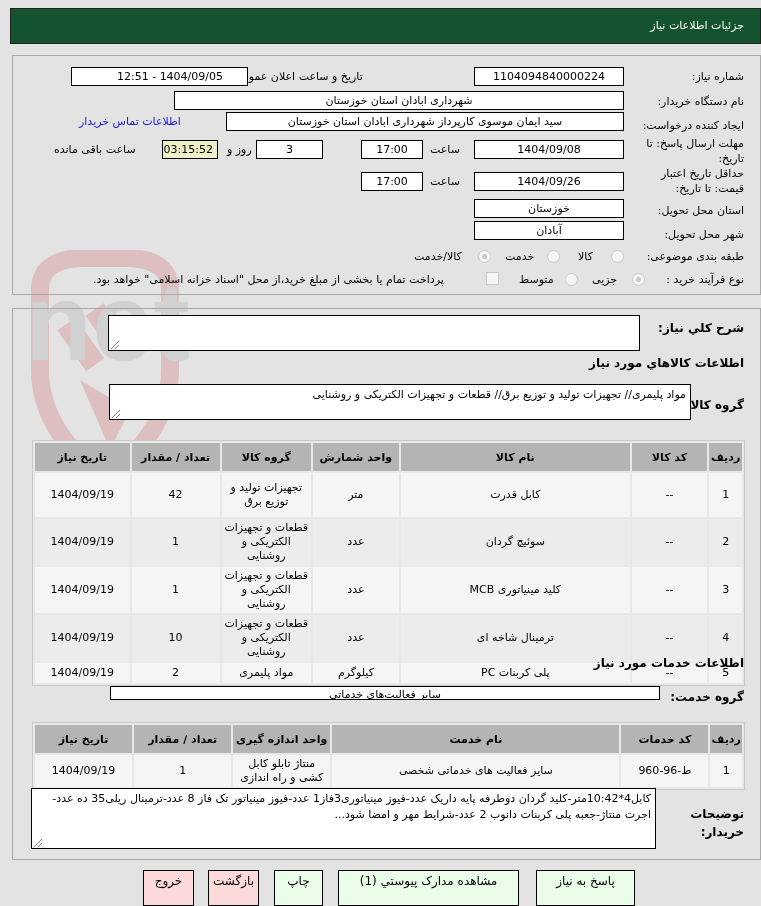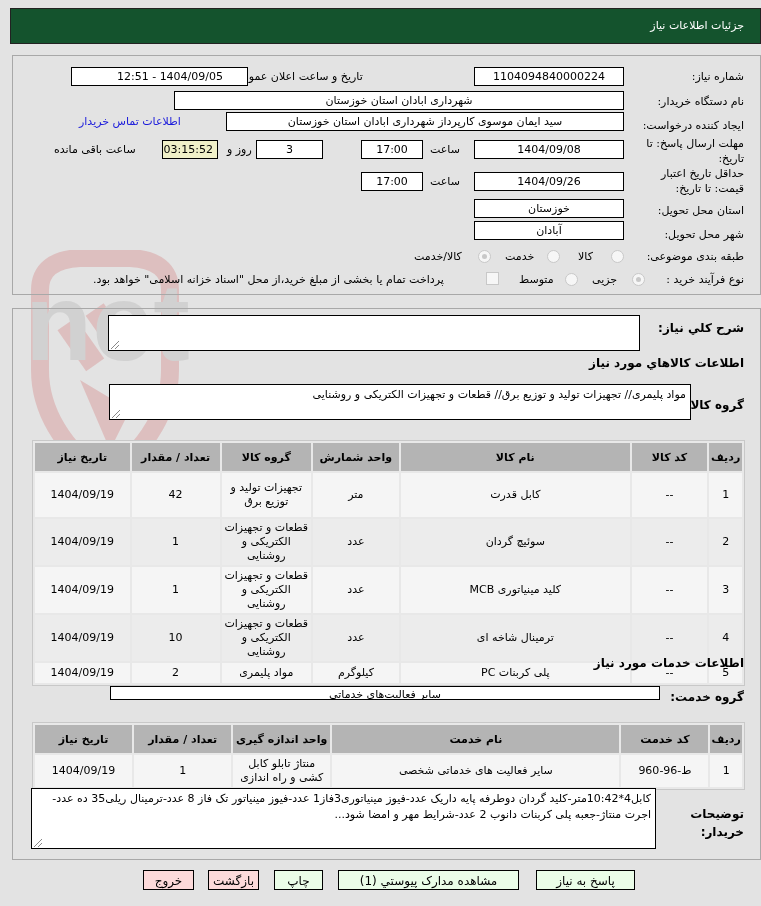--- a/index.html
+++ b/index.html
@@ -46,21 +46,21 @@
     background: linear-gradient(135deg, transparent 45%, #888 46%, #888 52%, transparent 53%, transparent 70%, #888 71%, #888 77%, transparent 78%);
   }
   .bold { font-weight: bold; }
 
   table.grid { position: absolute; border-collapse: separate; border-spacing: 2px; background: #e8e8e8; border: 1px solid #c8c8c8; }
   table.grid th { background: #b4b4b4; font-weight: bold; font-size: 11px; height: 28px; text-align: center; }
   table.grid td { background: #f5f5f5; font-size: 11px; text-align: center; line-height: 14px; padding: 2px 2px; }
   table.grid tr.alt td { background: #ececec; }
 
   .btn {
-    position: absolute; height: 20px; border: 1px solid #000; font-size: 12px;
+    position: absolute; height: 36px; border: 1px solid #000; font-size: 12px;
     text-align: center; line-height: 20px; cursor: pointer;
   }
   .btn.green { background: #eafde8; }
   .btn.pink { background: #fcdada; }
 
   .watermark { position: absolute; pointer-events: none; }
 </style>
 </head>
 <body>
 
@@ -207,21 +207,21 @@
 
 <span class="lbl bold" style="right:17px;top:656px;font-size:12px;">اطلاعات خدمات مورد نیاز</span>
 
 <span class="lbl bold" style="right:17px;top:690px;font-size:12px;">گروه خدمت:</span>
 <div class="box right" style="left:110px;top:686px;width:550px;height:14px;line-height:16px;">سایر فعالیت‌های خدماتی</div>
 
 <table class="grid" style="left:32px;top:722px;width:713px;">
   <thead>
     <tr>
       <th style="width:26px;height:22px;">ردیف</th>
-      <th style="width:86px;">کد خدمت</th>
+      <th style="width:86px;">کد خدمات</th>
       <th style="width:284px;">نام خدمت</th>
       <th style="width:96px;">واحد اندازه گیری</th>
       <th style="width:96px;">تعداد / مقدار</th>
       <th style="width:96px;">تاریخ نیاز</th>
     </tr>
   </thead>
   <tbody>
     <tr style="height:30px;">
       <td>1</td>
       <td>ط-96-960</td>

